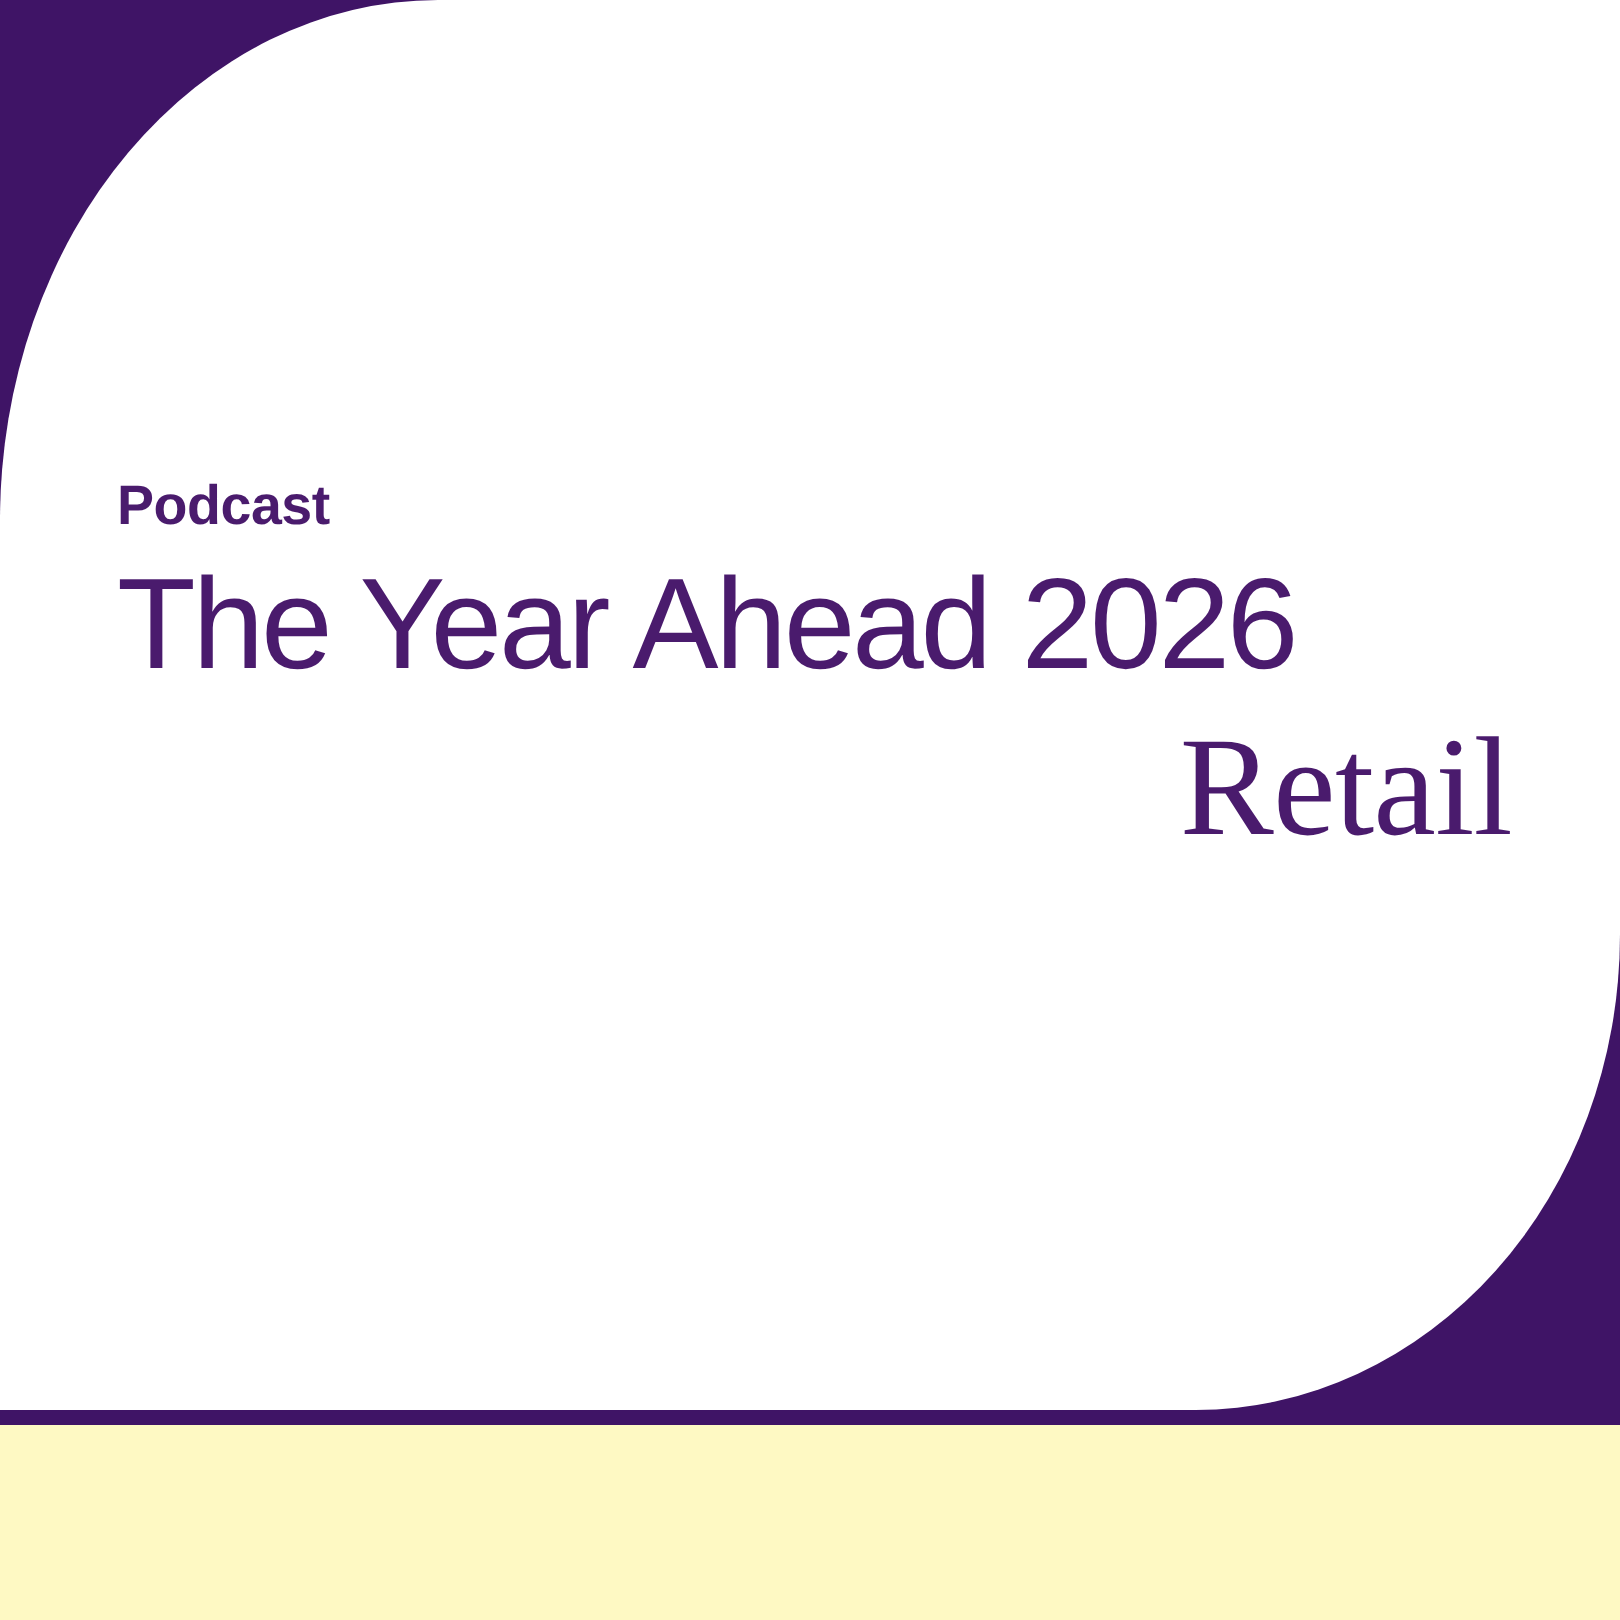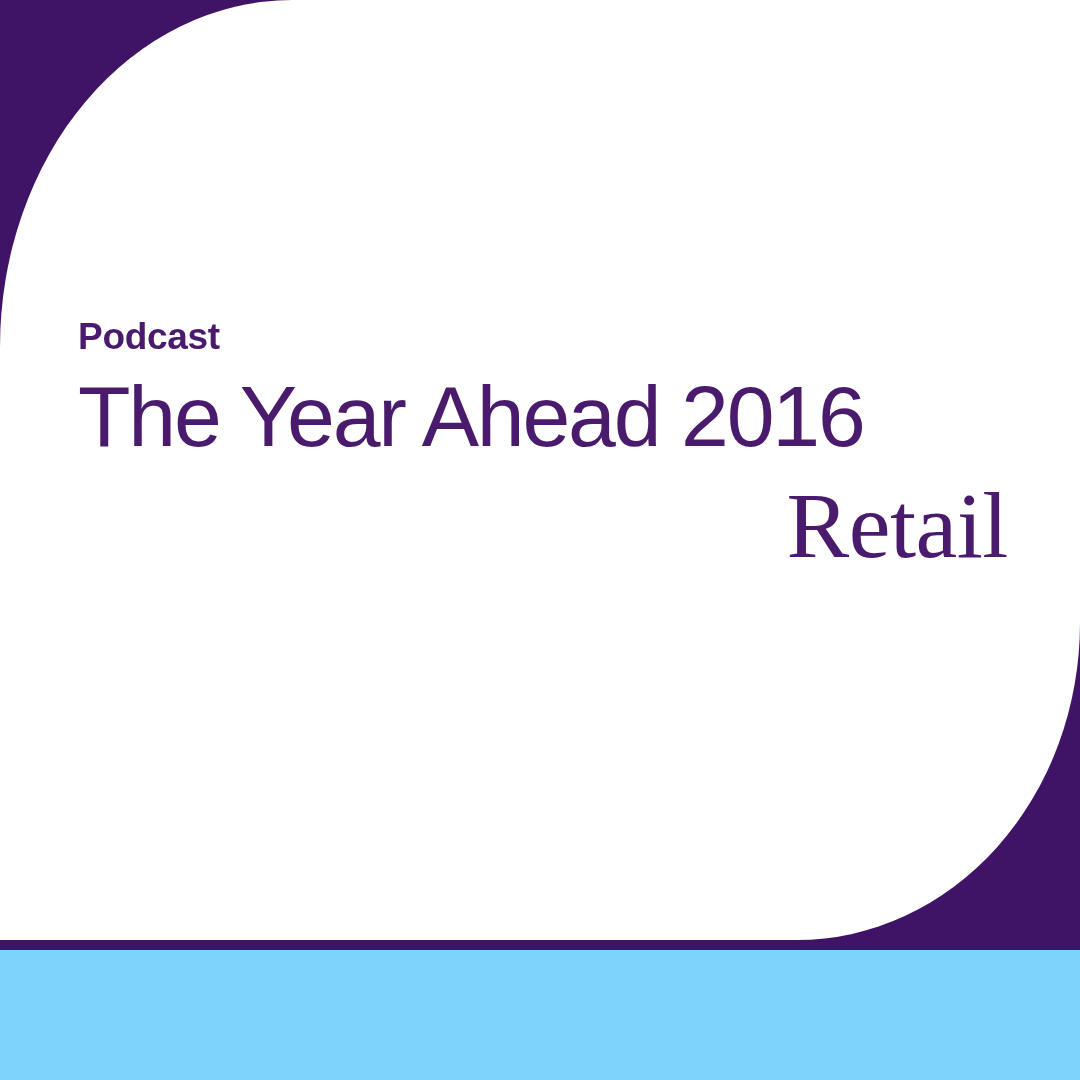--- a/index.html
+++ b/index.html
@@ -6,21 +6,21 @@
   html, body {
     margin: 0;
     padding: 0;
     background: #ffffff;
   }
 
   .canvas {
     position: relative;
     width: 1080px;
     height: 1080px;
-    background: #7dd3fc;
+    background: #fef9c3;
     overflow: hidden;
     font-family: "Liberation Sans", sans-serif;
   }
 
   
   .brand-panel {
     position: absolute;
     left: 0;
     top: 0;
     width: 1080px;
@@ -89,17 +89,17 @@
 <body>
 
 <div class="canvas">
 
   <div class="brand-panel">
     <div class="white-card"></div>
   </div>
 
   <div class="text-block">
     <p class="eyebrow">Podcast</p>
-    <h1 class="headline">The Year Ahead 2016</h1>
+    <h1 class="headline">The Year Ahead 2026</h1>
     <h2 class="subject">Retail</h2>
   </div>
 
 </div>
 
 </body></html>

